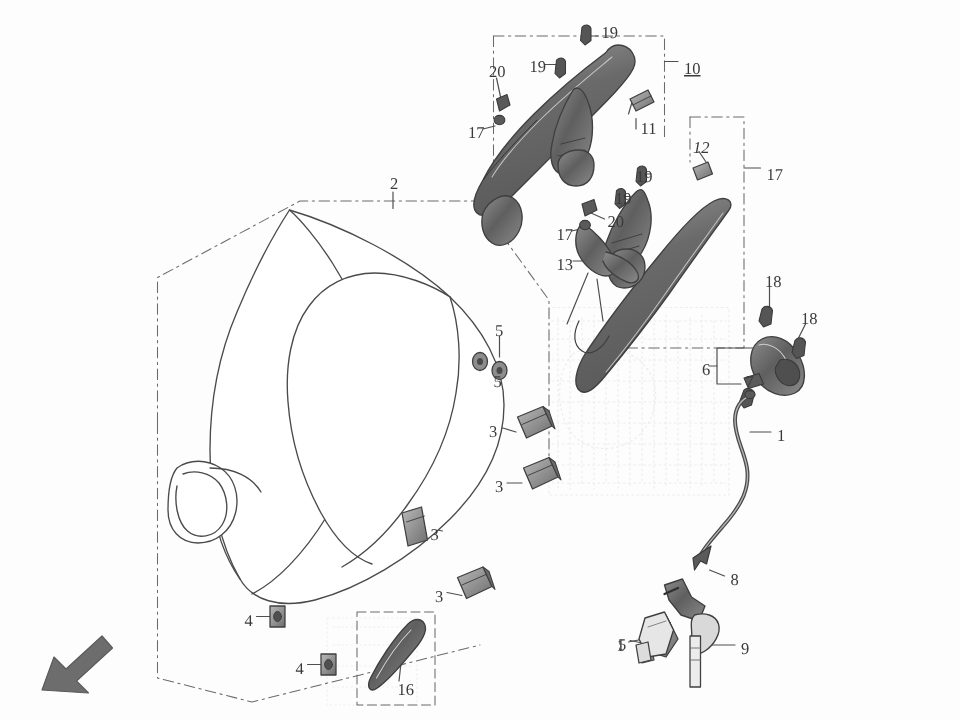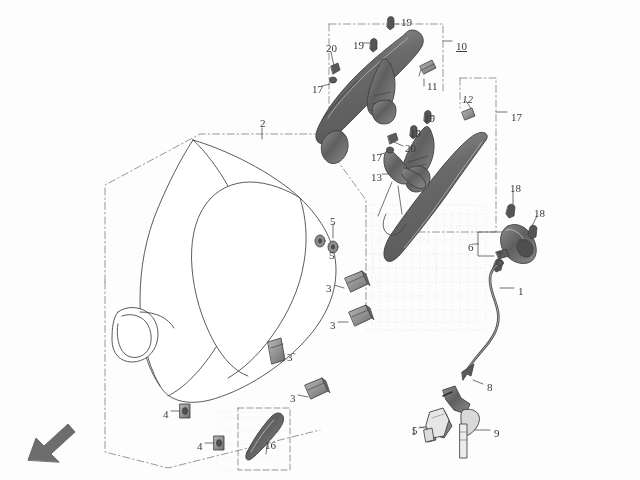--- a/index.html
+++ b/index.html
@@ -340,21 +340,21 @@
       <div class="callout" style="left: 468px; top: 242px;">6</div>
       <div class="callout" style="left: 497px; top: 250px;">7</div>
       <div class="callout" style="left: 487px; top: 382px;">8</div>
       <div class="callout" style="left: 494px; top: 428px;">9</div>
       <div class="callout" style="left: 456px; top: 41px; text-decoration: underline;">10</div>
       <div class="callout" style="left: 427px; top: 81px;">11</div>
       <div class="callout" style="left: 462px; top: 94px; font-style: italic;">12</div>
       <div class="callout" style="left: 371px; top: 172px;">13</div>
       <div class="callout" style="left: 511px; top: 112px;">17</div>
       <div class="callout" style="left: 411px; top: 426px;">1</div>
-      <div class="callout" style="left: 265px; top: 440px;">16</div>
+      <div class="callout" style="left: 265px; top: 455px;">16</div>
       <div class="callout" style="left: 312px; top: 84px;">17</div>
       <div class="callout" style="left: 371px; top: 152px;">17</div>
       <div class="callout" style="left: 510px; top: 183px;">18</div>
       <div class="callout" style="left: 534px; top: 208px;">18</div>
       <div class="callout" style="left: 401px; top: 17px;">19</div>
       <div class="callout" style="left: 353px; top: 40px;">19</div>
       <div class="callout" style="left: 424px; top: 113px;">19</div>
       <div class="callout" style="left: 410px; top: 128px;">19</div>
       <div class="callout" style="left: 326px; top: 43px;">20</div>
       <div class="callout" style="left: 405px; top: 143px;">20</div>

